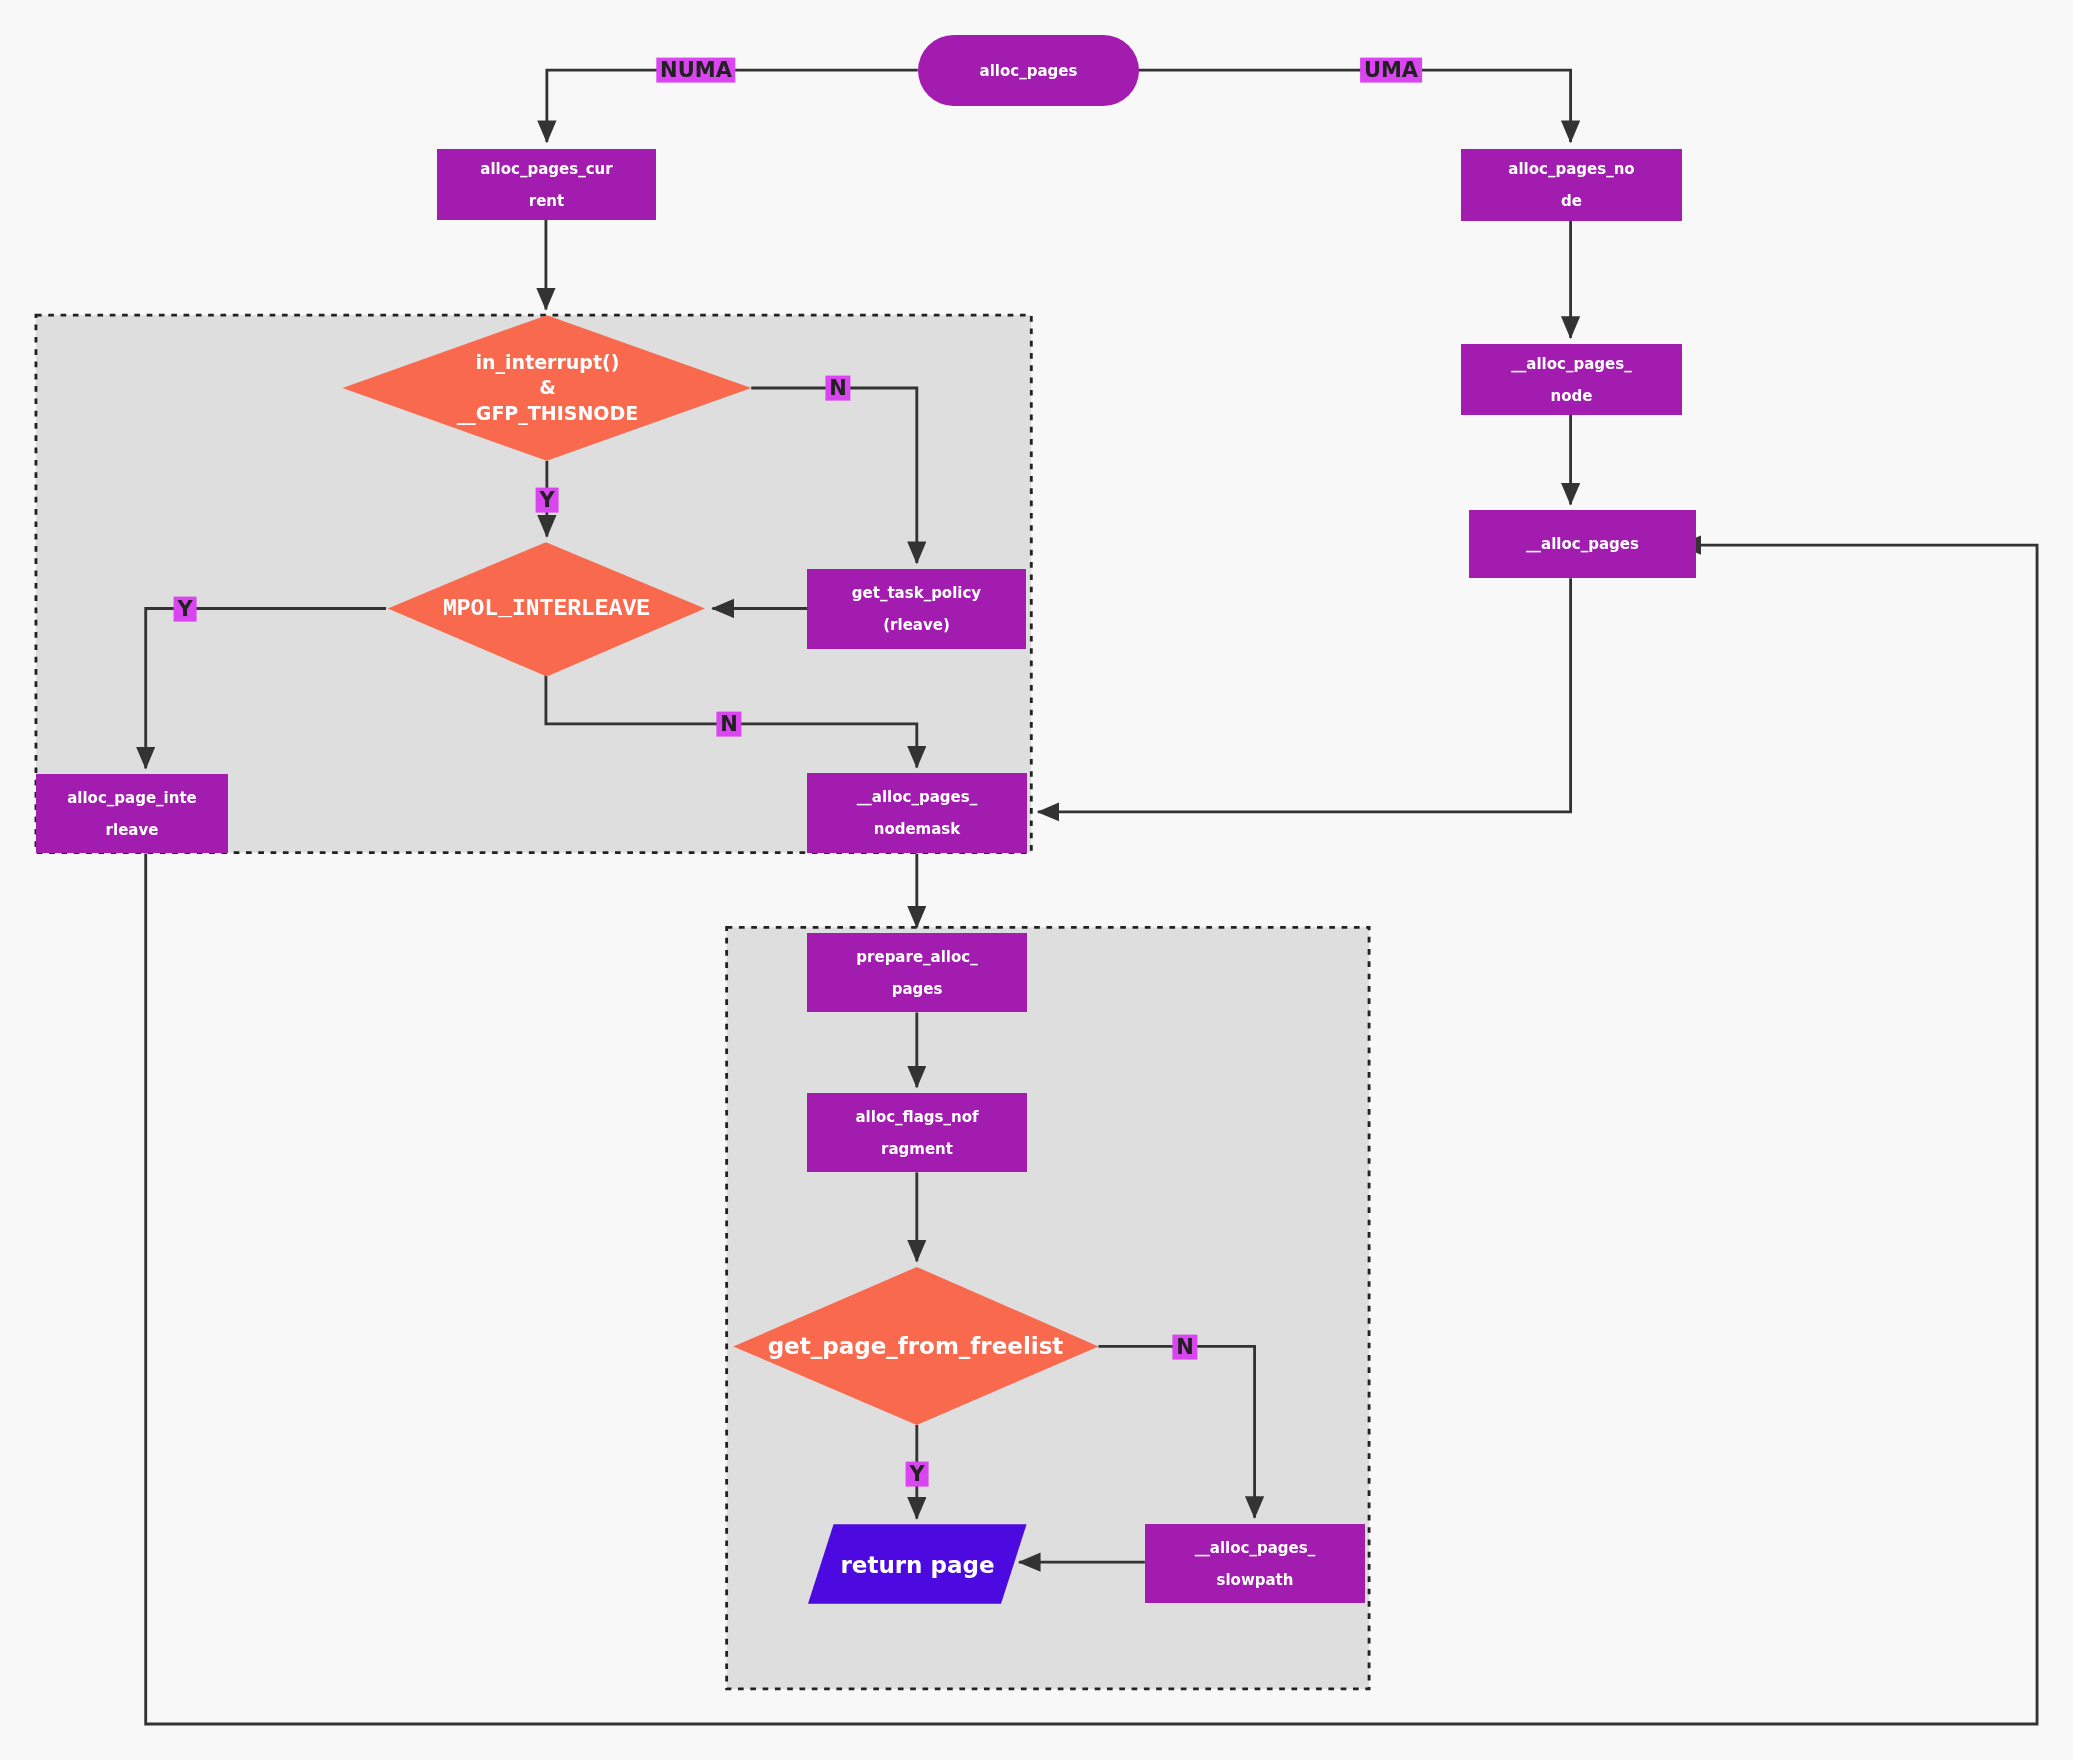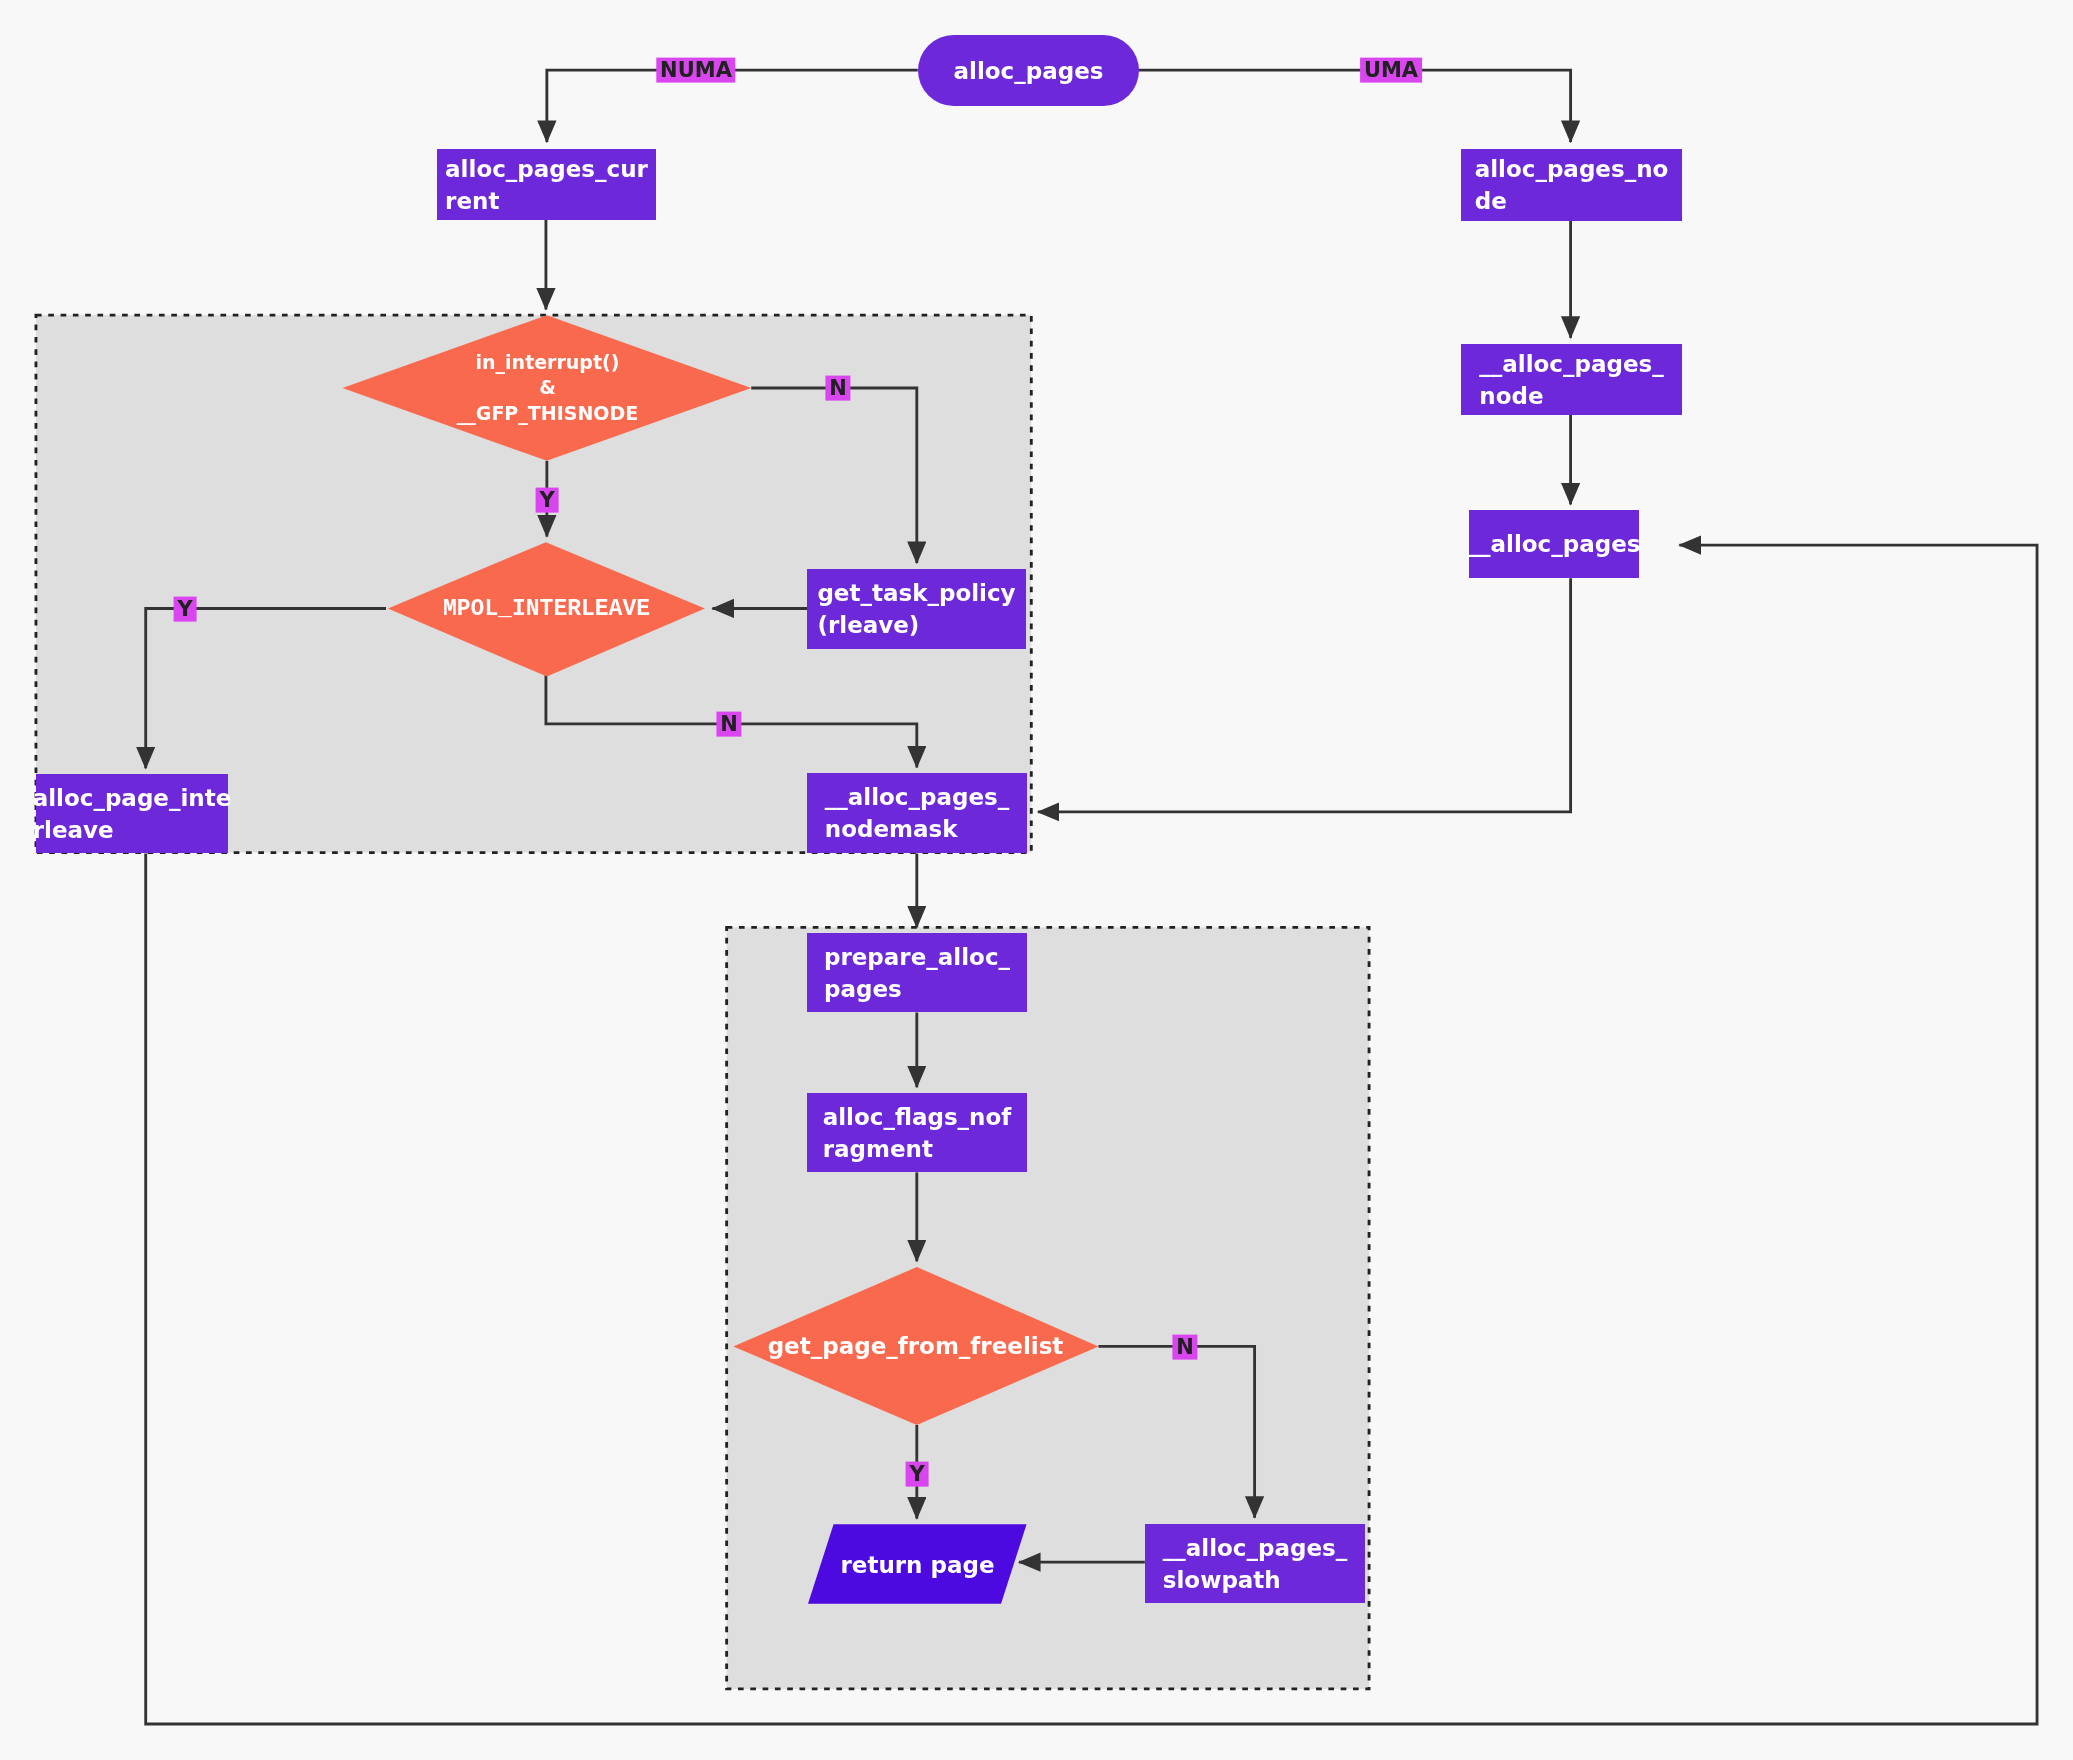--- a/index.html
+++ b/index.html
@@ -7,24 +7,24 @@
     width:2073px;height:1760px;
     background:#f8f8f8;
     font-family:"DejaVu Sans","Liberation Sans",sans-serif;
     overflow:hidden;
   }
   #canvas{position:relative;width:2073px;height:1760px;}
   #wires{position:absolute;left:0;top:0;z-index:1;}
 
   .node{
     position:absolute;z-index:3;
-    background:#6d28d9;color:#fff;
+    background:#a21caf;color:#fff;
     display:flex;align-items:center;justify-content:center;
-    white-space:pre-line;
-    font-size:23px;line-height:32px;font-weight:600;
+    text-align:center;white-space:pre-line;
+    font-size:15px;line-height:32px;font-weight:600;
   }
   .pill{border-radius:36px;}
 
   .shape-label{
     position:absolute;z-index:4;
     display:flex;align-items:center;justify-content:center;
     text-align:center;color:#fff;white-space:pre-line;
     font-weight:600;
   }
   .d1-label{font-size:19px;line-height:25.6px;}
@@ -87,21 +87,21 @@
 
   <div class="node" style="left:437px;top:149px;width:219px;height:71px;">alloc_pages_cur
 rent</div>
 
   <div class="node" style="left:1461px;top:149px;width:221px;height:72px;">alloc_pages_no
 de</div>
 
   <div class="node" style="left:1461px;top:344px;width:221px;height:71px;">__alloc_pages_
 node</div>
 
-  <div class="node" style="left:1469px;top:510px;width:170px;height:68px;">__alloc_pages</div>
+  <div class="node" style="left:1469px;top:510px;width:227px;height:68px;">__alloc_pages</div>
 
   <div class="node" style="left:807px;top:569px;width:219px;height:80px;">get_task_policy
 (rleave)</div>
 
   <div class="node" style="left:36px;top:774px;width:192px;height:79px;">alloc_page_inte
 rleave</div>
 
   <div class="node" style="left:807px;top:773px;width:220px;height:80px;">__alloc_pages_
 nodemask</div>
 

